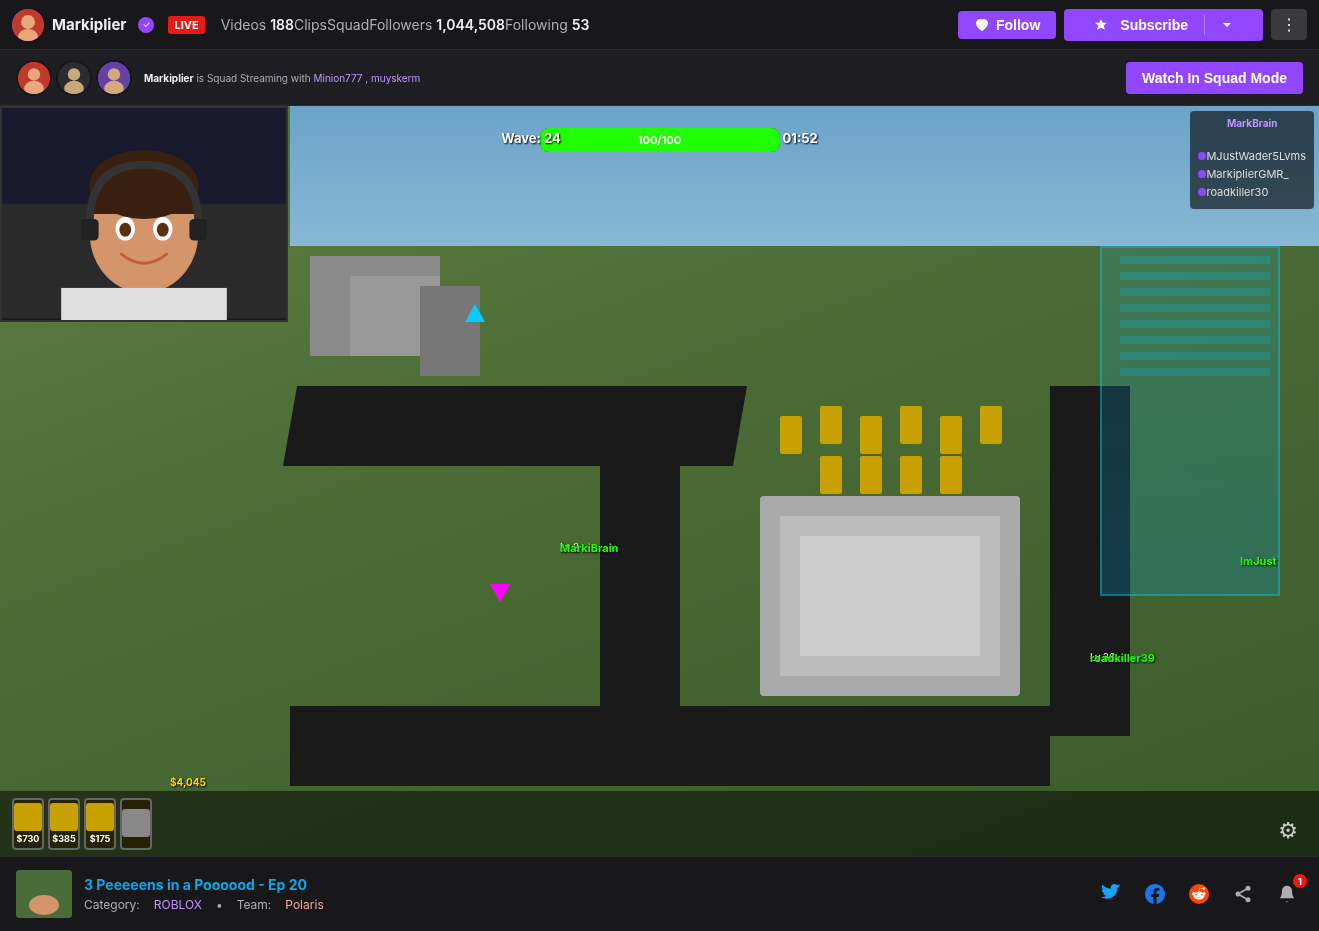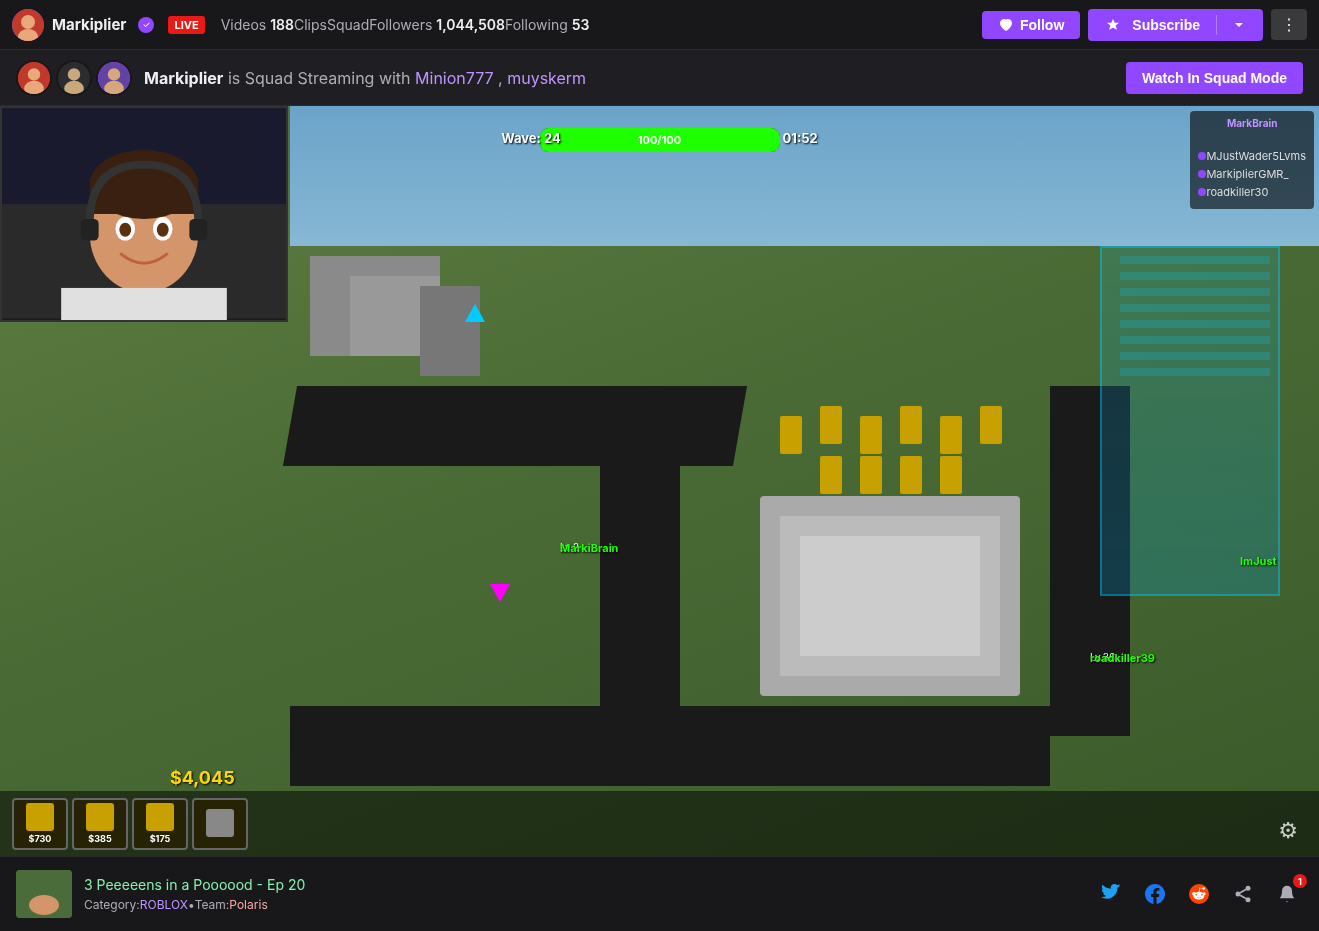--- a/index.html
+++ b/index.html
@@ -74,21 +74,21 @@
       padding: 6px 16px;
       font-size: 14px; font-weight: 700;
       cursor: pointer;
       display: flex; align-items: center; gap: 6px; justify-content: space-between;
     }
     .btn-subscribe {
       background: #9147ff;
       color: #fff;
       border: none;
       border-radius: 4px;
-      padding: 6px 18px;
+      padding: 6px 30px;
       font-size: 14px; font-weight: 700;
       cursor: pointer;
       display: flex; align-items: center; gap: 12px;
     }
     .btn-subscribe .divider {
       width: 1px; height: 20px; background: rgba(255,255,255,0.3); margin: 0 4px;
     }
     .btn-more {
       background: #3a3a3d;
       color: #efeff1;
@@ -121,21 +121,21 @@
       background: #9147ff;
       display: flex; align-items: center; justify-content: center;
       font-size: 14px; font-weight: bold; color: #fff;
       border: 2px solid #18181b;
       overflow: hidden;
     }
     .squad-avatar.red { background: #c0392b; }
     .squad-avatar.dark { background: #2c2c2e; }
     .squad-avatar.purple { background: #9147ff; }
     .squad-text {
-      font-size: 16px;
+      font-size: 10px;
       color: #adadb8;
     }
     .squad-text strong { color: #efeff1; }
     .squad-text .username-link { color: #bf94ff; }
     .btn-squad-mode {
       margin-left: auto;
       background: #9147ff;
       color: #fff;
       border: none;
       border-radius: 4px;
@@ -244,41 +244,41 @@
       position: absolute;
       bottom: 0; left: 0; right: 0;
       height: 65px;
       background: rgba(0,0,0,0.5);
       display: flex;
       align-items: center;
       padding: 0 12px;
       gap: 4px;
     }
     .hud-item {
-      width: 56px; height: 52px;
+      width: 32px; height: 52px;
       background: rgba(40,30,0,0.8);
       border: 2px solid #666;
       border-radius: 4px;
       display: flex; flex-direction: column; align-items: center; justify-content: center;
       gap: 2px;
     }
     .hud-item-icon {
       width: 28px; height: 28px;
       background: #c8a000;
       border-radius: 3px;
     }
     .hud-item-icon.grey { background: #888; }
     .hud-item-count {
       font-size: 9px; color: #fff; font-weight: bold;
     }
     .hud-gold {
       position: absolute;
       bottom: 68px;
       left: 170px;
-      font-size: 18px;
+      font-size: 10px;
       color: #ffd700;
       font-weight: bold;
       text-shadow: 1px 1px 2px #000;
     }
     .hud-settings {
       position: absolute;
       bottom: 10px;
       right: 15px;
       width: 32px; height: 32px;
       display: flex; align-items: center; justify-content: center;
@@ -344,25 +344,25 @@
       border-radius: 4px;
       overflow: hidden;
       flex-shrink: 0;
       display: flex; align-items: center; justify-content: center;
       background: linear-gradient(135deg, #4a6b3a, #3a5a2a);
     }
     .stream-info {
       display: flex; flex-direction: column; gap: 4px;
     }
     .stream-title {
-      font-size: 14px; font-weight: 400; color: #86efac;
+      font-size: 14px; font-weight: 700; color: #0ea5e9;
     }
     .stream-meta {
       font-size: 12px; color: #adadb8;
-      display: flex; align-items: center; gap: 0;
+      display: flex; align-items: center; gap: 14px;
     }
     .stream-meta .category { color: #bf94ff; }
     .stream-meta .team { color: #fca5a5; }
     .stream-social {
       margin-left: auto;
       display: flex; align-items: center; gap: 12px;
     }
     .social-icon {
       width: 32px; height: 32px;
       border-radius: 50%;

